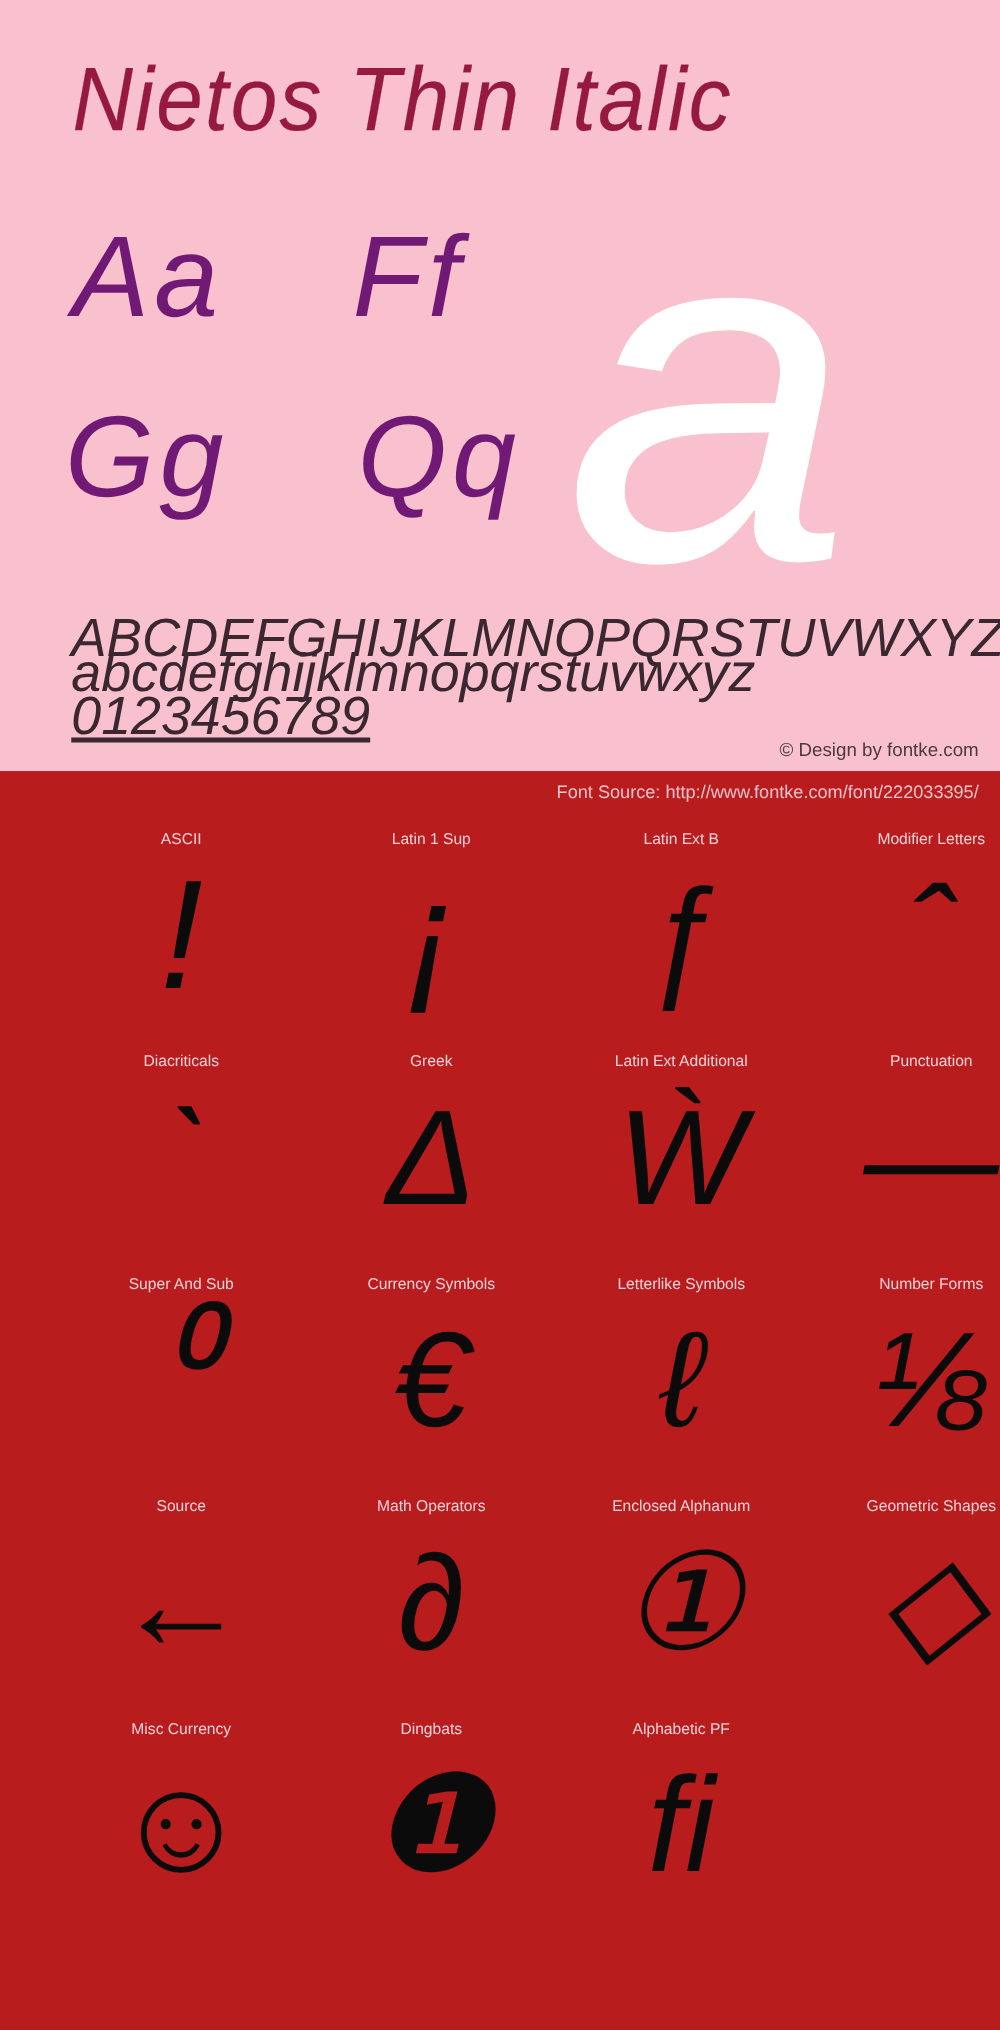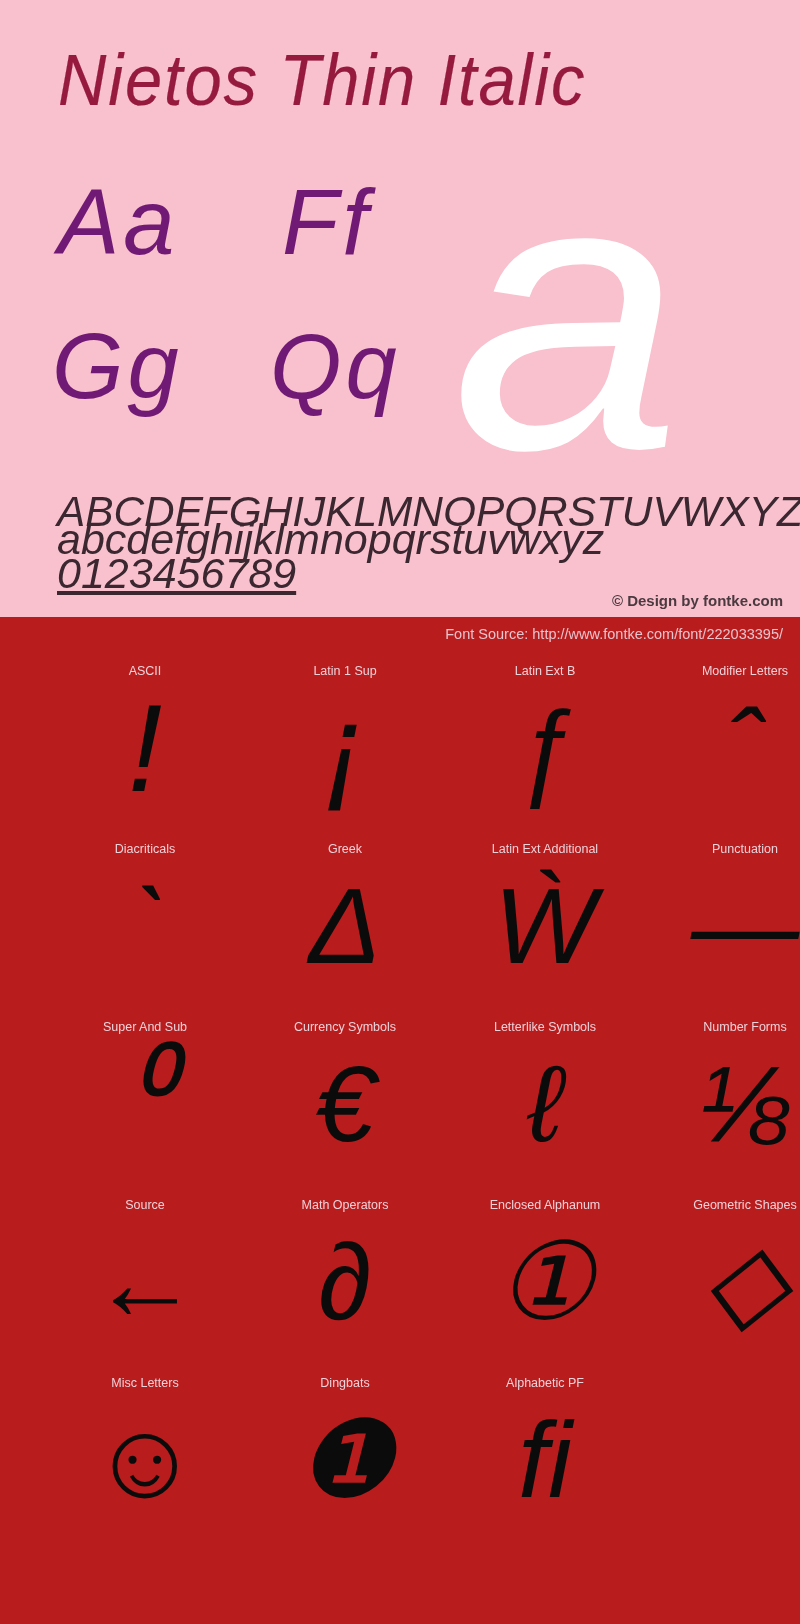--- a/index.html
+++ b/index.html
@@ -73,21 +73,21 @@
     font-weight: 100;
     font-size: 92px;
     line-height: 1;
     color: #701a75;
     white-space: nowrap;
     letter-spacing: 4px;
   }
   #sample-aa { left: 58px;  top: 176px; }
   #sample-ff { left: 282px; top: 176px; }
   #sample-gg { left: 52px;  top: 320px; }
-  #sample-qq { left: 270px; top: 320px; }
+  #sample-qq { left: 286px; top: 320px; }
 
   .alpha-row {
     position: absolute;
     left: 57px;
     font-family: "Liberation Sans", sans-serif;
     font-style: italic;
     font-weight: 100;
     font-size: 43px;
     line-height: 1;
     color: #3a2730;
@@ -97,21 +97,21 @@
   #alpha-upper  { top: 490px; transform: scaleX(0.985); letter-spacing: 0px; }
   #alpha-lower  { top: 518px; letter-spacing: 0px; }
   #alpha-digits { top: 552px; letter-spacing: 0px; text-decoration: underline; }
 
   #copyright {
     position: absolute;
     right: 17px;
     top: 592px;
     font-family: "Liberation Sans", sans-serif;
     font-size: 15px;
-    font-weight: 700;
+    font-weight: 400;
     color: #4a3a40;
     white-space: nowrap;
   }
 
   
   #blocks-section {
     position: absolute;
     left: 0;
     top: 617px;
     width: 800px;
@@ -263,21 +263,21 @@
         </div>
         <div class="block-cell">
           <div class="block-label">Enclosed Alphanum</div>
           <div class="block-glyph">①</div>
         </div>
         <div class="block-cell">
           <div class="block-label">Geometric Shapes</div>
           <div class="block-glyph">◇</div>
         </div>
         <div class="block-cell">
-          <div class="block-label">Misc Letters</div>
+          <div class="block-label">Misc Currency</div>
           <div class="block-glyph">☺</div>
         </div>
         <div class="block-cell">
           <div class="block-label">Dingbats</div>
           <div class="block-glyph">❶</div>
         </div>
         <div class="block-cell">
           <div class="block-label">Alphabetic PF</div>
           <div class="block-glyph">ﬁ</div>
         </div>

